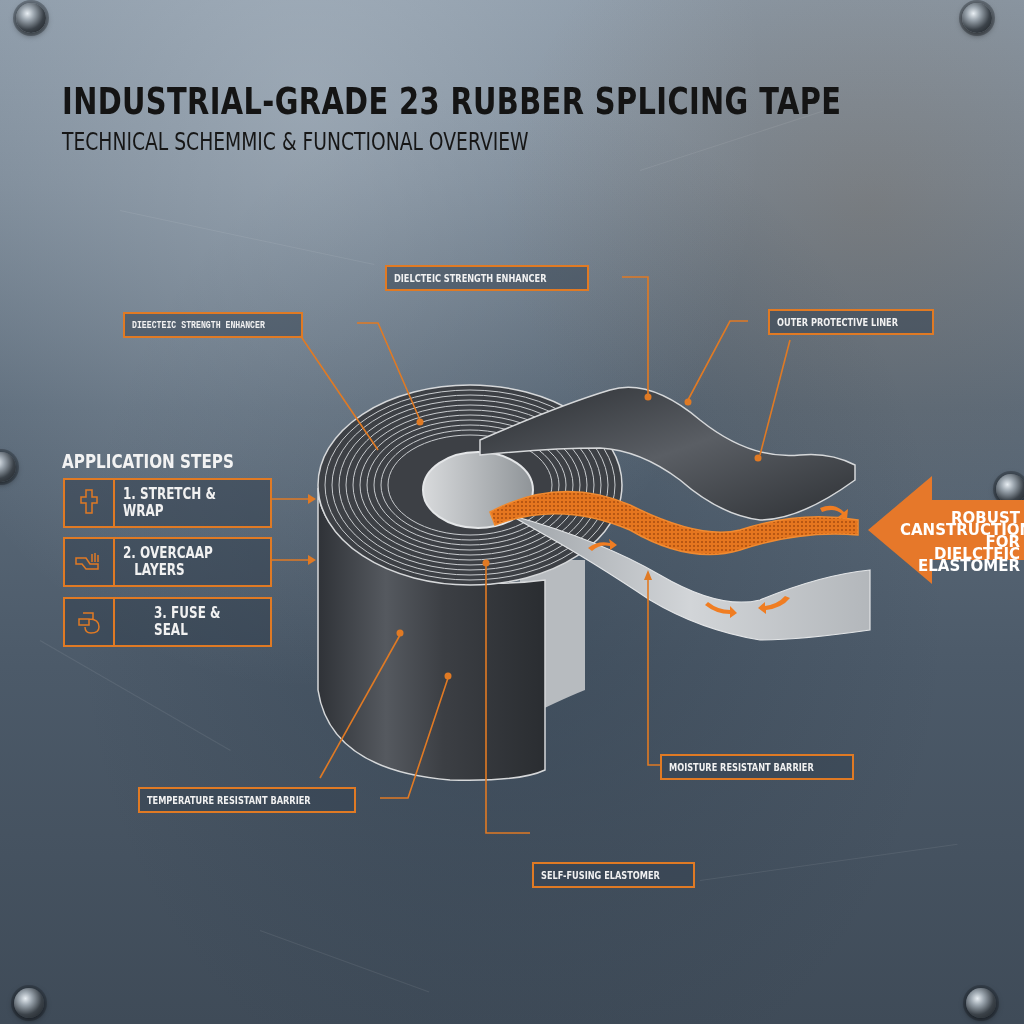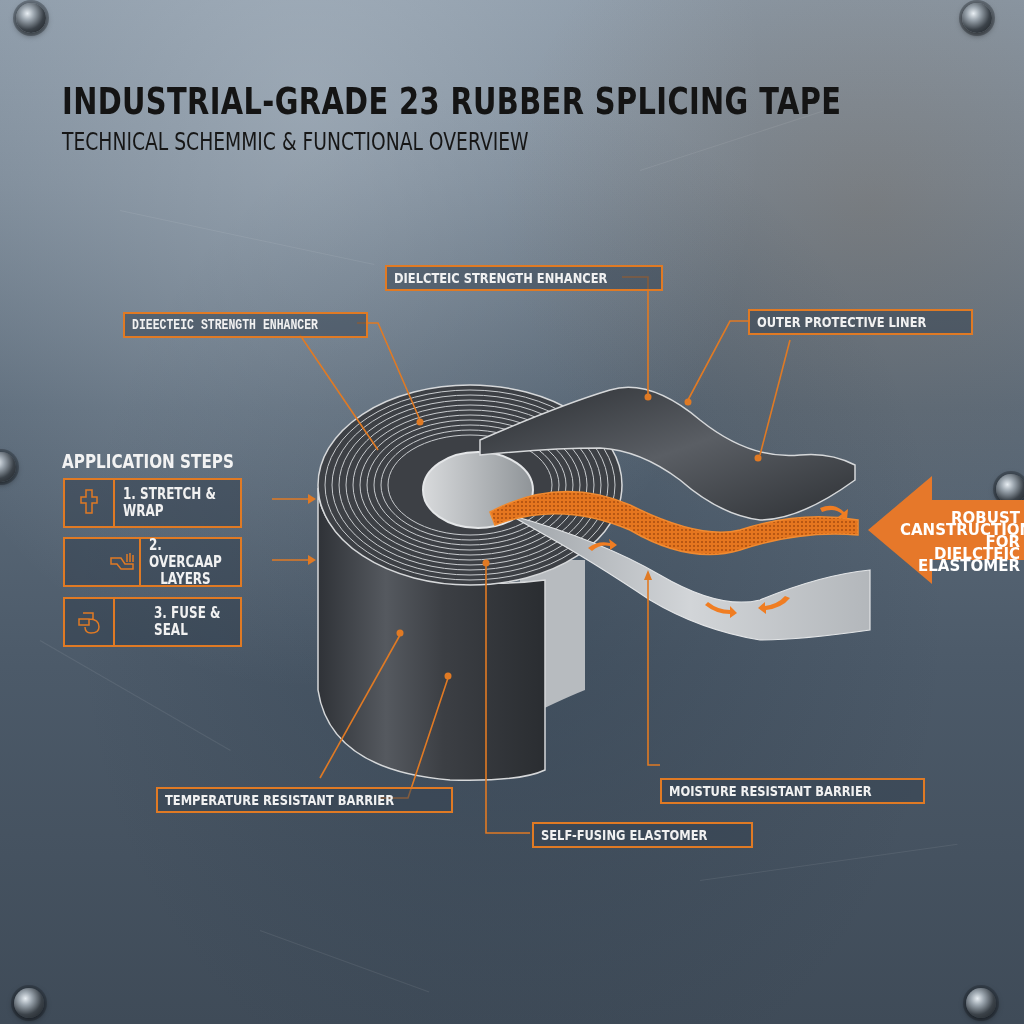--- a/index.html
+++ b/index.html
@@ -28,31 +28,31 @@
     .subtitle {
       position: absolute; left: 62px; top: 128px;
       font-family: "DejaVu Sans", sans-serif;
       font-size: 24px; color: #161616;
       transform: scaleX(0.78); transform-origin: left top; white-space: nowrap;
     }
     .callout {
       position: absolute; border: 2px solid #e07a24;
       background: rgba(55,68,82,0.55);
       color: #f1f1f1; font-family: "DejaVu Sans", sans-serif; font-weight: bold;
-      font-size: 14px; padding: 3px 7px 2px 7px; white-space: nowrap; line-height: 17px;
+      font-size: 10px; padding: 3px 7px 2px 7px; white-space: nowrap; line-height: 17px;
     }
     .callout span { display: inline-block; transform: scaleX(0.82); transform-origin: left center; }
     .steps-heading {
       position: absolute; left: 62px; top: 450px;
       font-family: "DejaVu Sans", sans-serif; font-weight: bold;
       color: #f3f3f3; font-size: 19px;
       transform: scaleX(0.8); transform-origin: left top; white-space: nowrap;
     }
     .step {
-      position: absolute; left: 63px; width: 179px;
+      position: absolute; left: 63px; width: 209px;
       border: 2px solid #e07a24; background: rgba(50,62,76,0.55);
       display: flex;
     }
     .step .icon-cell {
       width: 50px; border-right: 2px solid #e07a24;
       display: flex; align-items: center; justify-content: center;
     }
     .step .label-cell {
       flex: 1; display: flex; align-items: center; padding-left: 8px;
       color: #f1f1f1; font-family: "DejaVu Sans", sans-serif; font-weight: bold; font-size: 15px;
@@ -172,39 +172,39 @@
     <circle cx="400" cy="633" r="3.5"></circle>
     <circle cx="486" cy="563" r="3.5"></circle>
     <polygon points="648,570 644,580 652,580"></polygon>
     <polygon points="308,494 316,499 308,504"></polygon>
     <polygon points="308,555 316,560 308,565"></polygon>
   </g>
 </svg>
 
 <div class="callout" style="left:385px;top:265px;"><span>DIELCTEIC STRENGTH ENHANCER</span></div>
 <div class="callout" style="left:123px;top:312px;font-family:Liberation Mono, monospace;"><span>DIEECTEIC STRENGTH ENHANCER</span></div>
-<div class="callout" style="left:748px;top:309px;"><span>OUTER PROTECTIVE LINER</span></div>
-<div class="callout" style="left:660px;top:754px;margin-top:24px;"><span>MOISTURE RESISTANT BARRIER</span></div>
-<div class="callout" style="left:156px;top:787px;"><span>TEMPERATURE RESISTANT BARRIER</span></div>
-<div class="callout" style="left:532px;top:822px;"><span>SELF-FUSING ELASTOMER</span></div>
+<div class="callout" style="left:768px;top:309px;"><span>OUTER PROTECTIVE LINER</span></div>
+<div class="callout" style="left:660px;top:754px;"><span>MOISTURE RESISTANT BARRIER</span></div>
+<div class="callout" style="left:138px;top:787px;"><span>TEMPERATURE RESISTANT BARRIER</span></div>
+<div class="callout" style="left:532px;top:862px;"><span>SELF-FUSING ELASTOMER</span></div>
 
 <div class="steps-heading">APPLICATION STEPS</div>
 
 <div class="step" style="top:478px;height:50px;">
   <div class="icon-cell">
     <svg width="22" height="30" viewBox="0 0 22 30">
         <path d="M8 2 h6 v7 h5 v6 h-5 v10 h-6 v-10 h-5 v-6 h5 z" fill="none" stroke="#e07a24" stroke-width="1.5"></path>
       </svg>
   </div>
   <div class="label-cell">
       <span>1. STRETCH &amp; WRAP</span>
     </div>
 </div>
 
-<div class="step" style="top:537px;height:50px;padding-left:44px;">
+<div class="step" style="top:537px;height:50px;">
   <div class="icon-cell">
     <svg width="30" height="24" viewBox="0 0 30 24">
         <path d="M2 8 h10 l4 6 h8 v5 h-12 l-4 -5 h-6 z M18 4 v8 M21 3 v9 M24 5 v7" fill="none" stroke="#e07a24" stroke-width="1.5"></path>
       </svg>
   </div>
   <div class="label-cell">
       <span>
         <span style="display:block;transform:none;">2. OVERCAAP</span>
         <span style="display:block;padding-left:14px;transform:none;">LAYERS</span>
       </span>

